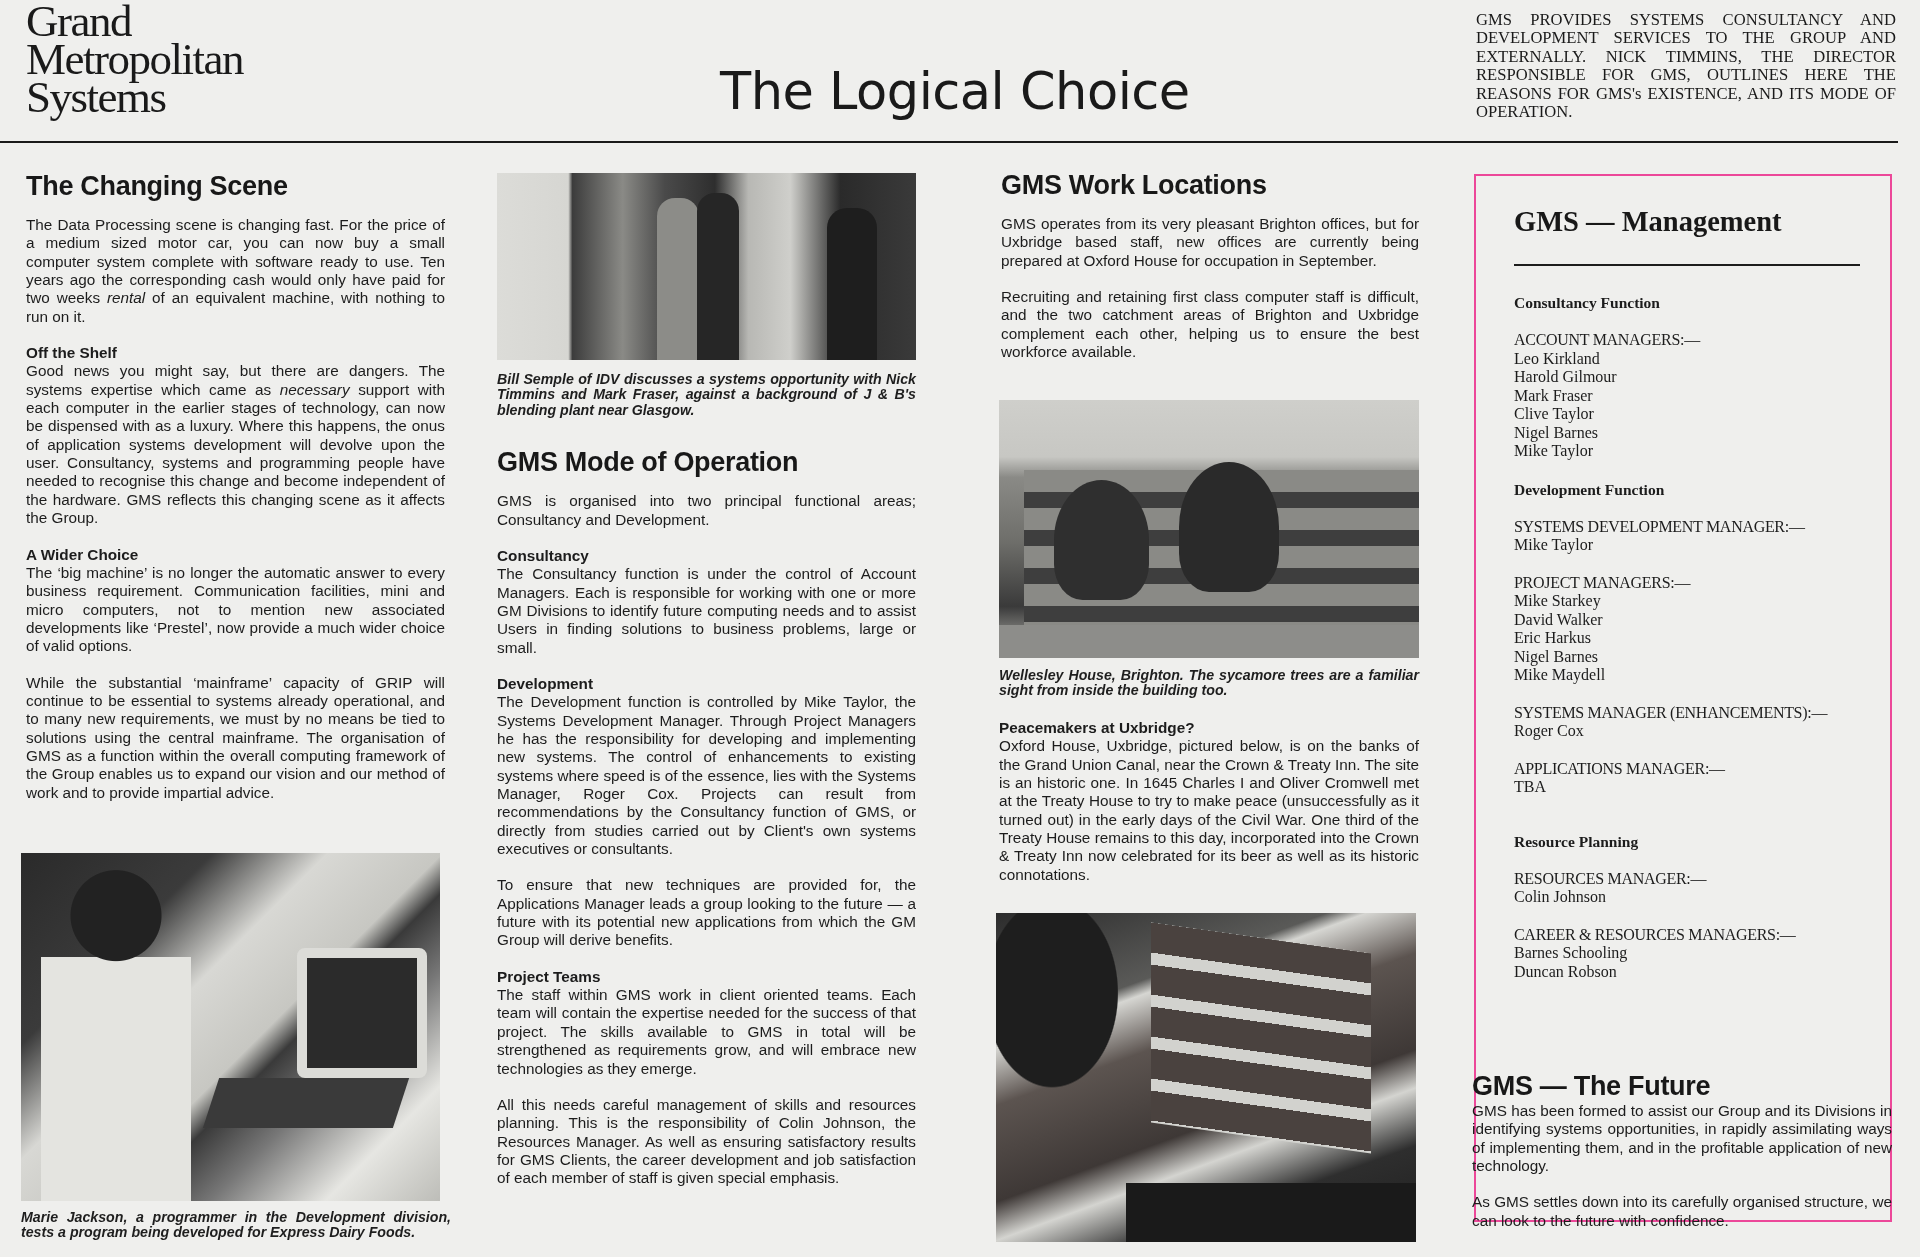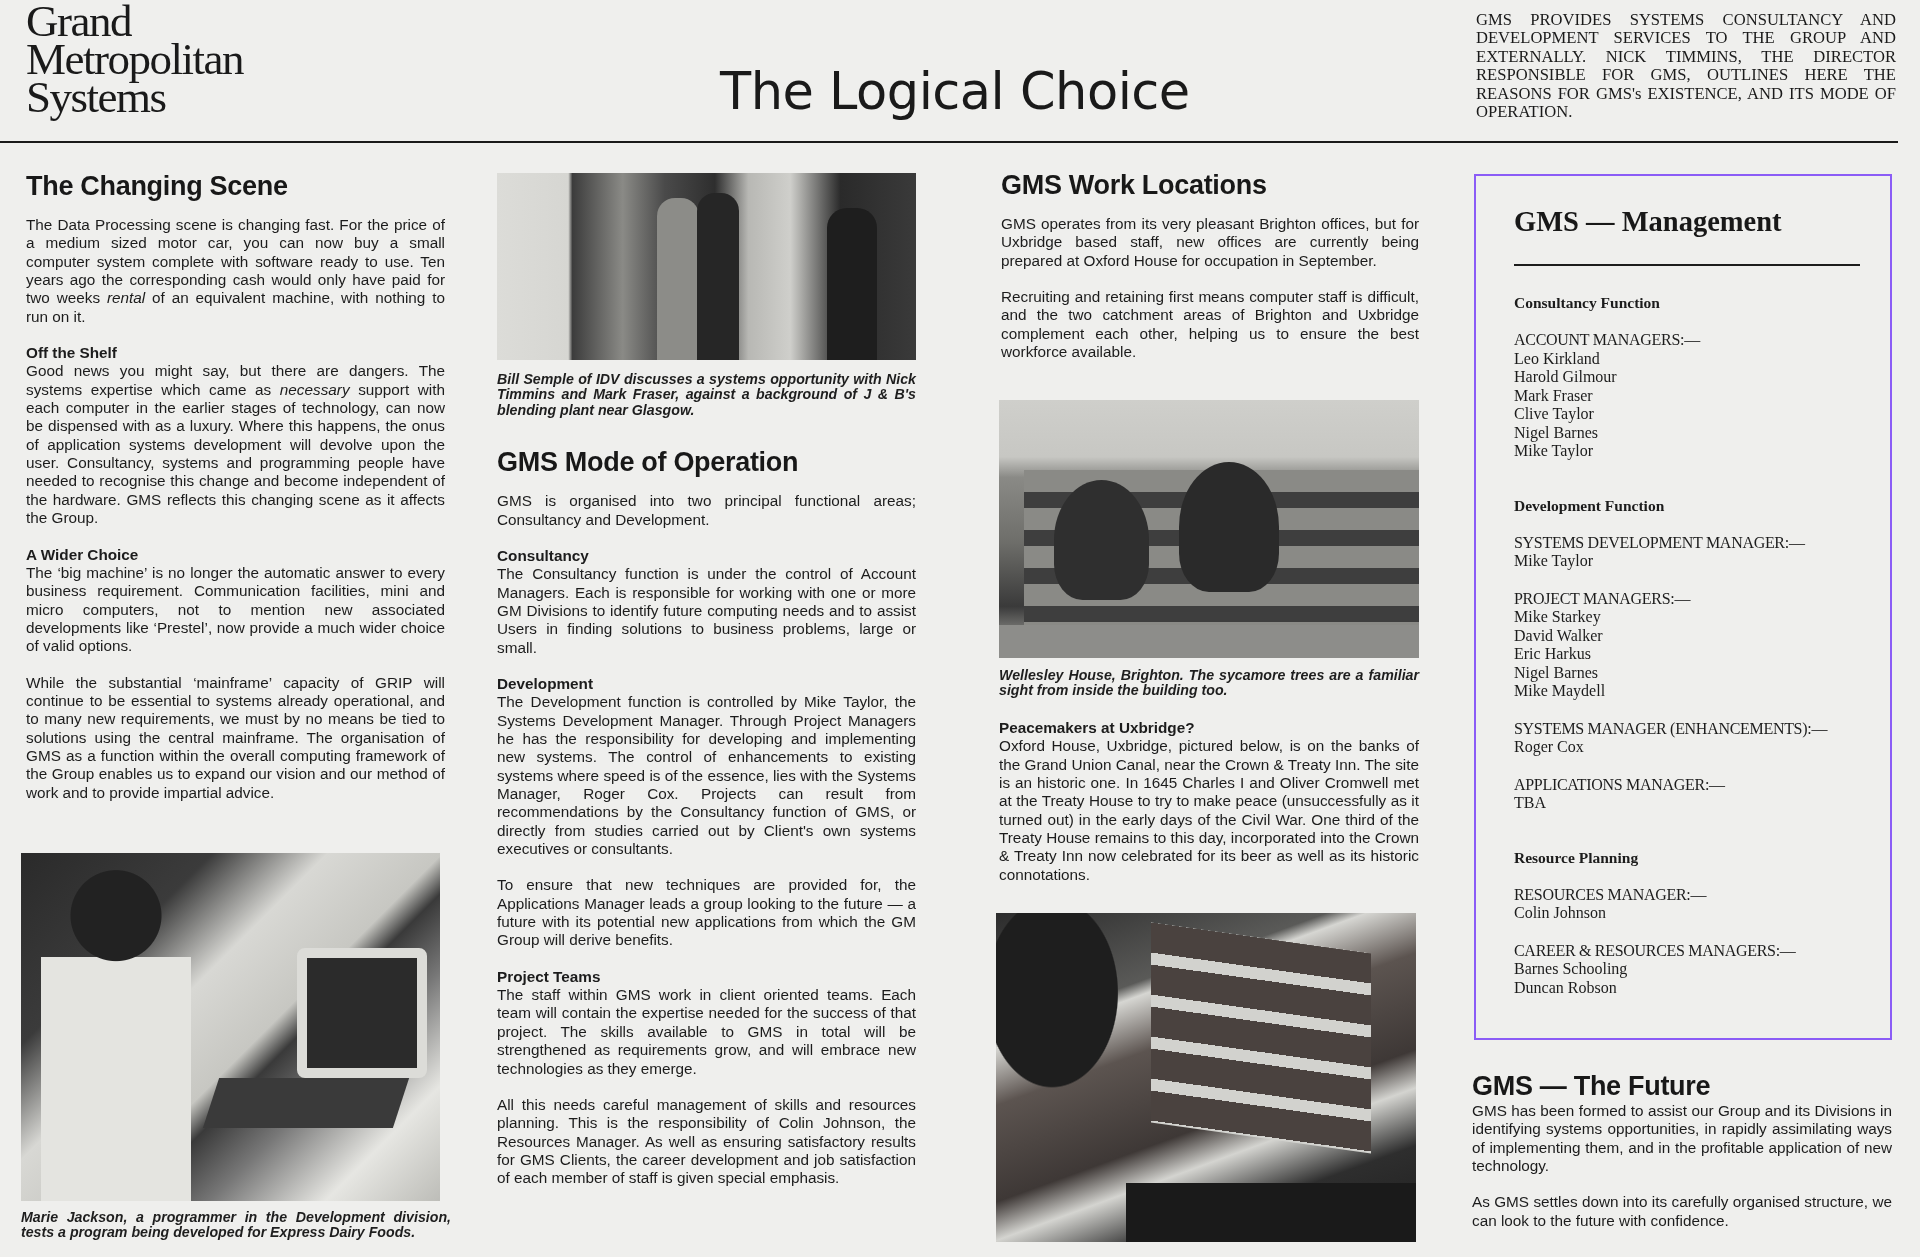--- a/index.html
+++ b/index.html
@@ -46,22 +46,22 @@
   .gap { height: 18px; }
 
   
   .ph-plant { background: linear-gradient(90deg, #dcdcd8 0%, #d6d6d2 17%, #3c3c3c 18%, #8a8a86 30%, #4a4a4a 40%, #2e2e2e 52%, #b8b8b4 60%, #cfcfcb 70%, #2a2a2a 82%, #3a3a3a 100%); }
   .ph-computer { background: linear-gradient(135deg, #2a2a2a 0%, #3b3b3b 25%, #d8d8d4 40%, #c7c7c2 55%, #3a3a3a 60%, #777 70%, #e6e6e2 85%, #bdbdb8 100%); }
   .ph-wellesley { background: linear-gradient(180deg, #cfcfcb 0%, #c7c7c3 22%, #8a8a86 30%, #6e6e6a 55%, #3a3a3a 80%, #7d7d7a 90%, #9a9a96 100%); }
   .ph-oxford { background: linear-gradient(160deg, #2c2c2c 0%, #5a5a58 25%, #d6d6d2 28%, #5c5450 40%, #3e3836 60%, #d4d4d0 68%, #2e2e2e 80%, #1e1e1e 100%); }
   .ph-inner { position: absolute; }
 
   .mgmt-box {
-    position: absolute; left: 1474px; top: 174px; width: 418px; height: 866px;
-    border: 2px solid #8b5cf6; box-sizing: border-box;
+    position: absolute; left: 1474px; top: 174px; width: 418px; height: 1048px;
+    border: 2px solid #ec4899; box-sizing: border-box;
   }
   .mgmt-title {
     position: absolute; left: 38px; top: 30px;
     font-family: "Liberation Serif", serif; font-weight: bold; font-size: 28.5px; color: #181818;
     white-space: nowrap;
   }
   .mgmt-rule { position: absolute; left: 38px; top: 88px; width: 346px; height: 2px; background: #1c1c1c; }
   .mgmt-list { position: absolute; left: 38px; top: 118px; width: 370px; font-family: "Liberation Serif", serif; color: #1c1c1c; }
   .mgmt-group-title { font-weight: bold; font-size: 15.5px; line-height: 18px; margin: 0 0 19px 0; }
   .mgmt-role { font-size: 16px; line-height: 18.5px; margin: 0; letter-spacing: -0.3px; }
@@ -130,21 +130,21 @@
   <p class="sub">Project Teams</p>
   <p>The staff within GMS work in client oriented teams. Each team will contain the expertise needed for the success of that project. The skills available to GMS in total will be strengthened as requirements grow, and will embrace new technologies as they emerge.</p>
   <div class="gap"></div>
   <p>All this needs careful management of skills and resources planning. This is the responsibility of Colin Johnson, the Resources Manager. As well as ensuring satisfactory results for GMS Clients, the career development and job satisfaction of each member of staff is given special emphasis.</p>
 </div>
 
 <div class="col body-text" style="left:1001px; top:169px; width:418px;">
   <h2 class="h-serif" style="margin-bottom:14px;">GMS Work Locations</h2>
   <p>GMS operates from its very pleasant Brighton offices, but for Uxbridge based staff, new offices are currently being prepared at Oxford House for occupation in September.</p>
   <div class="gap"></div>
-  <p>Recruiting and retaining first means computer staff is difficult, and the two catchment areas of Brighton and Uxbridge complement each other, helping us to ensure the best workforce available.</p>
+  <p>Recruiting and retaining first class computer staff is difficult, and the two catchment areas of Brighton and Uxbridge complement each other, helping us to ensure the best workforce available.</p>
 </div>
 
 <div class="photo ph-wellesley" style="left:999px; top:400px; width:420px; height:258px;">
   <div class="ph-inner" style="left:25px; top:70px; width:395px; height:160px; background:repeating-linear-gradient(180deg, #8a8a86 0 22px, #3e3e3e 22px 38px);"></div>
   <div class="ph-inner" style="left:55px; top:80px; width:95px; height:120px; background:#2f2f2f; border-radius:50% 50% 30% 30%;"></div>
   <div class="ph-inner" style="left:180px; top:62px; width:100px; height:130px; background:#2a2a2a; border-radius:50% 50% 30% 30%;"></div>
   <div class="ph-inner" style="left:0; top:225px; width:420px; height:33px; background:#8d8d8a;"></div>
 </div>
 
 <div class="col body-text" style="left:999px; top:668px; width:420px;">
@@ -160,21 +160,21 @@
   <div class="ph-inner" style="left:130px; top:270px; width:290px; height:59px; background:#1a1a1a;"></div>
 </div>
 
 <div class="mgmt-box">
   <div class="mgmt-title">GMS — Management</div>
   <div class="mgmt-rule"></div>
   <div class="mgmt-list">
 
     <div class="mgmt-group">
       <p class="mgmt-group-title">Consultancy Function</p>
-      <div class="mgmt-block" style="margin-bottom:36px;">
+      <div class="mgmt-block" style="margin-bottom:20px;">
         <p class="mgmt-role">ACCOUNT MANAGERS:—</p>
         <p class="mgmt-name">Leo Kirkland</p>
         <p class="mgmt-name">Harold Gilmour</p>
         <p class="mgmt-name">Mark Fraser</p>
         <p class="mgmt-name">Clive Taylor</p>
         <p class="mgmt-name">Nigel Barnes</p>
         <p class="mgmt-name">Mike Taylor</p>
       </div>
     </div>
 

